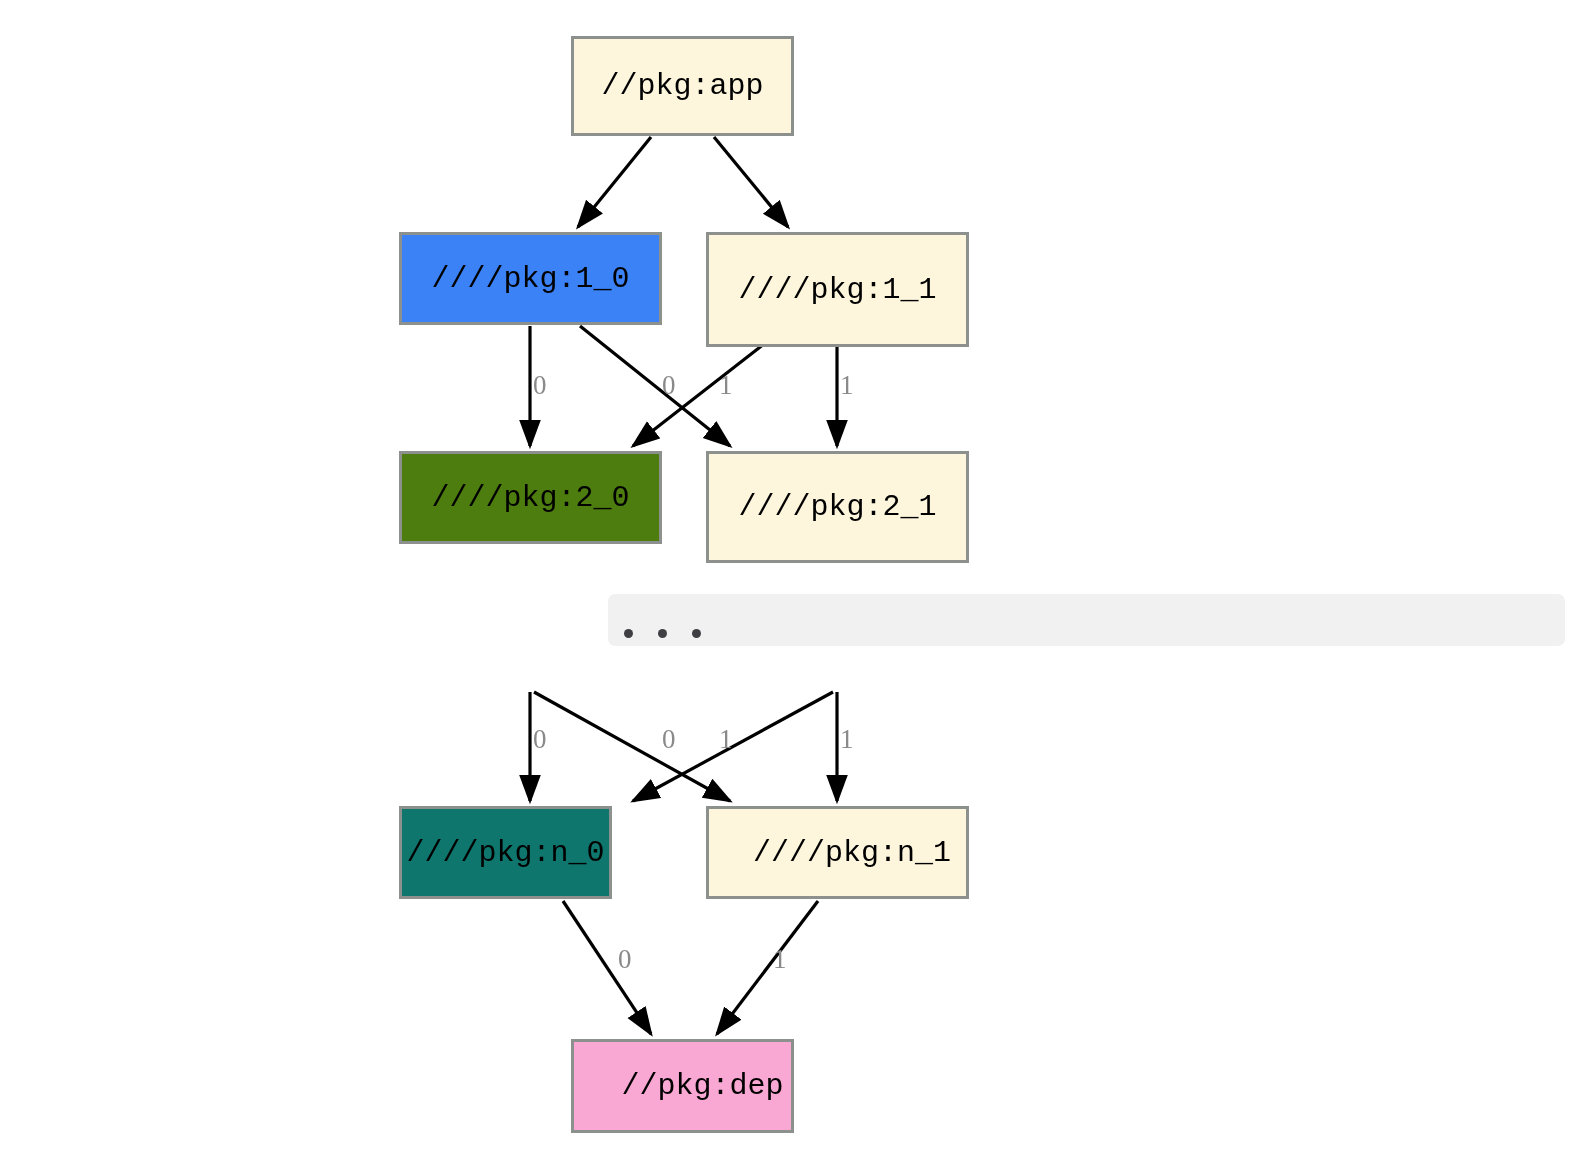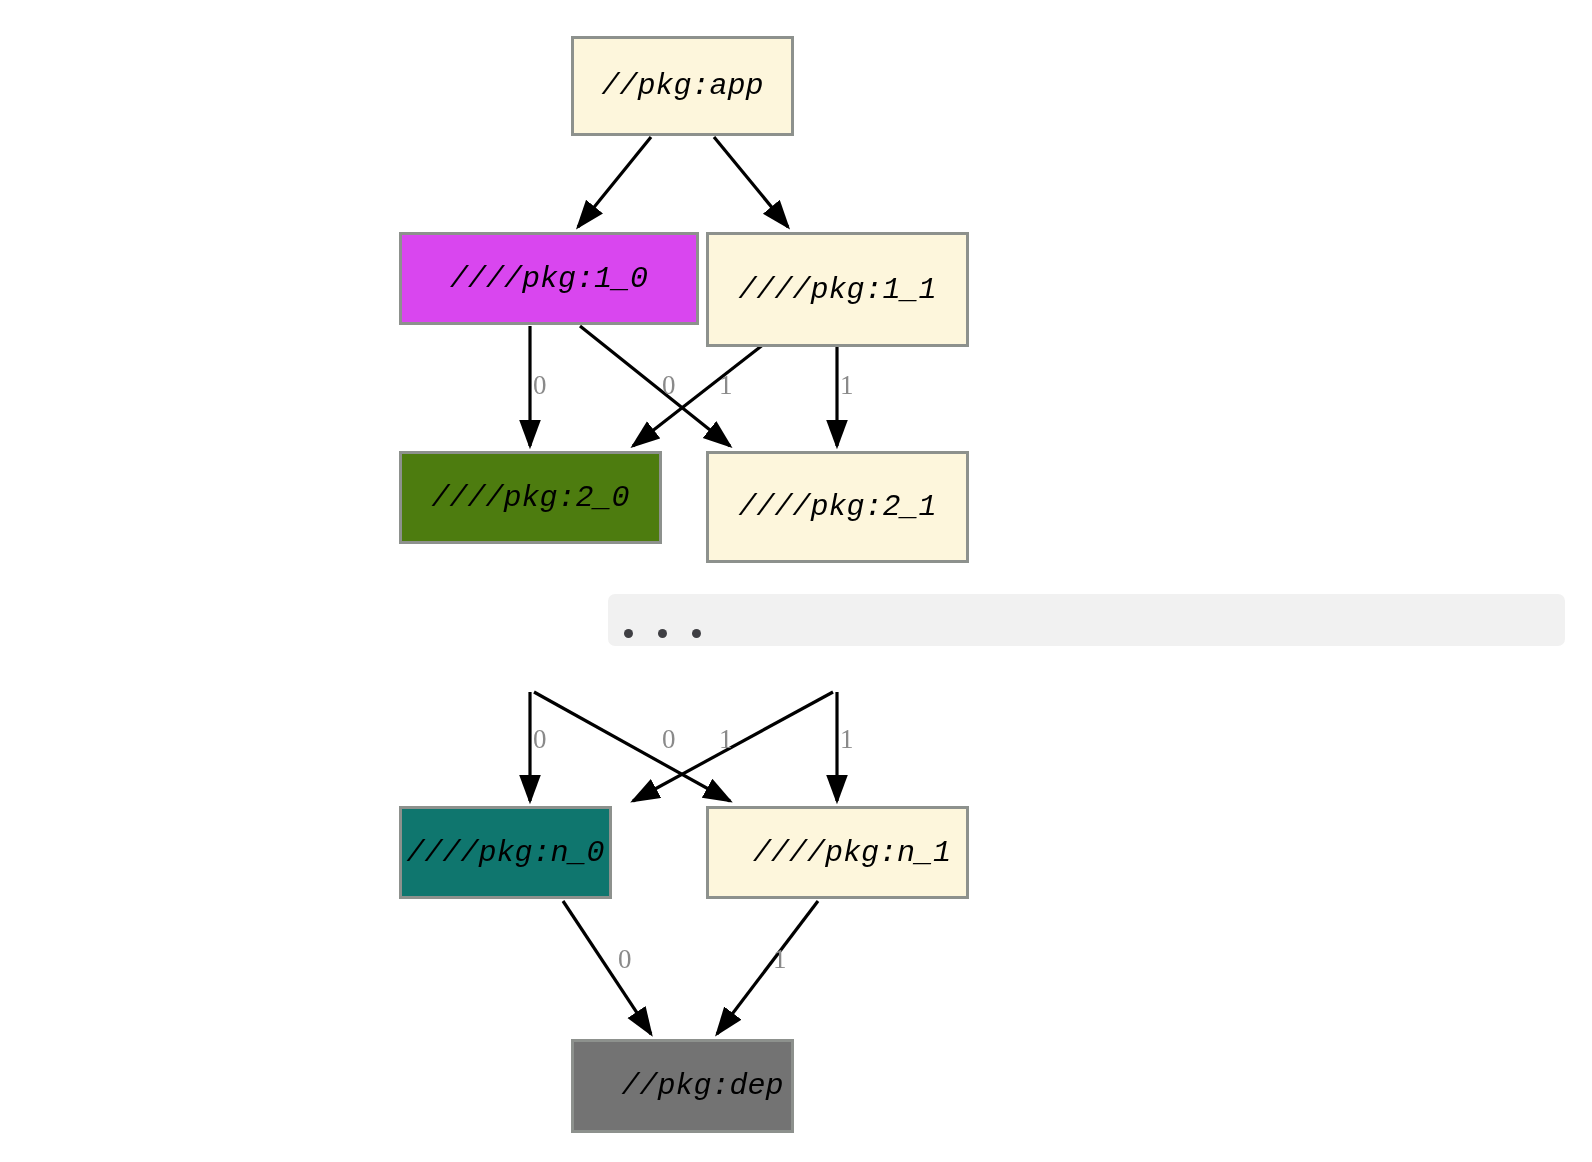--- a/index.html
+++ b/index.html
@@ -25,21 +25,20 @@
     height: 1162px;
   }
   .node-box {
     position: absolute;
     box-sizing: border-box;
     background: #fdf6dc;
     border: 3px solid #8d918d;
     display: flex;
     align-items: center;
     justify-content: center;
-    font-style: italic;
   }
   .node-label {
     font-family: "Liberation Mono", "DejaVu Sans Mono", monospace;
     font-size: 30px;
     color: #000000;
     letter-spacing: 0px;
     white-space: pre;
     line-height: 1;
   }
   .edge-label {
@@ -95,39 +94,39 @@
         <line x1="837" y1="692" x2="837" y2="801" stroke="#000000" stroke-width="3.2" marker-end="url(#arrowhead)"></line>
         <line x1="563" y1="901" x2="651" y2="1034" stroke="#000000" stroke-width="3.2" marker-end="url(#arrowhead)"></line>
         <line x1="818" y1="901" x2="717" y2="1034" stroke="#000000" stroke-width="3.2" marker-end="url(#arrowhead)"></line>
       </g>
   </svg>
 
   <div id="nodes-layer">
       <div class="node-box" style="left: 571px; top: 36px; width: 223px; height: 100px; background: rgb(253, 246, 220); border-color: rgb(141, 145, 141);">
         <span class="node-label">//pkg:app</span>
       </div>
-      <div class="node-box" style="left: 399px; top: 232px; width: 300px; height: 93px; background: #d946ef; border-color: rgb(141, 145, 141);">
+      <div class="node-box" style="left: 399px; top: 232px; width: 263px; height: 93px; background: #3b82f6; border-color: rgb(141, 145, 141);">
         <span class="node-label">////pkg:1_0</span>
       </div>
       <div class="node-box" style="left: 706px; top: 232px; width: 263px; height: 115px; background: rgb(253, 246, 220); border-color: rgb(141, 145, 141);">
         <span class="node-label">////pkg:1_1</span>
       </div>
       <div class="node-box" style="left: 399px; top: 451px; width: 263px; height: 93px; background: #4d7c0f; border-color: rgb(141, 145, 141);">
         <span class="node-label">////pkg:2_0</span>
       </div>
       <div class="node-box" style="left: 706px; top: 451px; width: 263px; height: 112px; background: rgb(253, 246, 220); border-color: rgb(141, 145, 141);">
         <span class="node-label">////pkg:2_1</span>
       </div>
       <div class="node-box" style="left: 399px; top: 806px; width: 213px; height: 93px; background: #0f766e; border-color: rgb(141, 145, 141);">
         <span class="node-label">////pkg:n_0</span>
       </div>
       <div class="node-box" style="left: 706px; top: 806px; width: 263px; height: 93px; background: rgb(253, 246, 220); border-color: rgb(141, 145, 141); padding-left: 29px;">
         <span class="node-label">////pkg:n_1</span>
       </div>
-      <div class="node-box" style="left: 571px; top: 1039px; width: 223px; height: 94px; background: #737373; border-color: rgb(141, 145, 141); padding-left: 40px;">
+      <div class="node-box" style="left: 571px; top: 1039px; width: 223px; height: 94px; background: #f9a8d4; border-color: rgb(141, 145, 141); padding-left: 40px;">
         <span class="node-label">//pkg:dep</span>
       </div>
     </div>
   <div id="edge-labels-layer">
       <div class="edge-label" style="left: 533px; top: 372px; color: rgb(138, 138, 138);">0</div>
       <div class="edge-label" style="left: 719px; top: 372px; color: rgb(138, 138, 138);">1</div>
       <div class="edge-label" style="left: 662px; top: 372px; color: rgb(138, 138, 138);">0</div>
       <div class="edge-label" style="left: 840px; top: 372px; color: rgb(138, 138, 138);">1</div>
       <div class="edge-label" style="left: 533px; top: 726px; color: rgb(138, 138, 138);">0</div>
       <div class="edge-label" style="left: 719px; top: 726px; color: rgb(138, 138, 138);">1</div>

